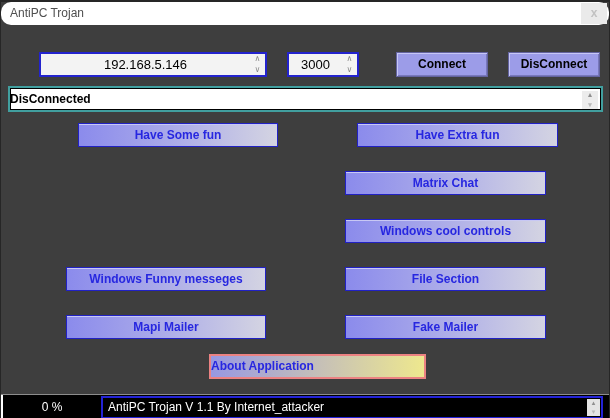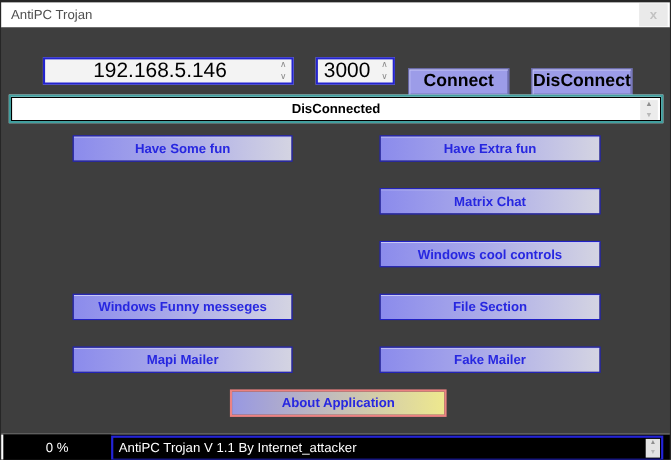--- a/index.html
+++ b/index.html
@@ -2,81 +2,81 @@
 <html><head>
 <meta charset="utf-8">
 <style>
   html,body{margin:0;padding:0;background:#7a7a7a;font-family:"Liberation Sans",sans-serif;}
   .window{
     position:relative;width:610px;height:418px;background:#3e3e3e;
     border-top:2px solid #262626;border-left:1px solid #262626;border-right:1px solid #262626;
     box-sizing:border-box;overflow:hidden;
   }
   
-  .titlebar{position:absolute;left:0;top:0;width:100%;height:23px;background:#ffffff;}
+  .titlebar{position:absolute;left:0;top:0;width:100%;height:23px;background:#ffffff;border-radius:10px;}
   .title-text{position:absolute;left:9px;top:4px;font-size:12px;color:#4f4f4f;}
   .close-btn{
     position:absolute;right:2px;top:1px;width:26px;height:21px;background:#eaeaea;
     color:#c2c2c2;font-weight:bold;font-size:12px;text-align:center;line-height:21px;cursor:default;
   }
   
   .client{position:absolute;left:0;top:23px;width:100%;height:395px;background:#3e3e3e;}
 
   
   .num-field{
     position:absolute;height:25px;background:#f3f3f3;border:2px solid #2323cd;
     box-sizing:border-box;display:flex;align-items:stretch;
   }
   .num-field input{
     flex:1;min-width:0;border:0;outline:0;background:transparent;text-align:center;
-    font-family:"Liberation Sans",sans-serif;font-size:19px;color:#000;padding:0;
+    font-family:"Liberation Sans",sans-serif;font-size:13px;color:#000;padding:0;
   }
   .spinner{width:15px;display:flex;flex-direction:column;}
   .spin{flex:1;font-size:8px;line-height:10px;color:#8a8a8a;text-align:center;cursor:default;}
   .ip-field{left:38px;top:27px;width:228px;}
   .port-field{left:286px;top:27px;width:72px;}
 
   
   .sys-btn{
-    position:absolute;top:37px;width:90px;height:23px;background:#9c9ce8;
+    position:absolute;top:27px;width:90px;height:23px;background:#9c9ce8;
     border:1px solid #63639f;box-shadow:inset 1px 1px 0 #c6c6f6, inset -1px -1px 0 #7878bb;
-    font-size:16px;font-weight:bold;color:#000;text-align:center;line-height:22px;cursor:default;
+    font-size:12px;font-weight:bold;color:#000;text-align:center;line-height:22px;cursor:default;margin-left:25px;
   }
   .connect{left:370px;} .disconnect{left:482px;}
 
   
   .status-box{
     position:absolute;left:7px;top:61px;width:595px;height:26px;background:#ffffff;
     border:2px solid #419f9f;box-shadow:inset 0 0 0 1px #000;box-sizing:border-box;
-    display:flex;align-items:center;justify-content:center;
+    display:flex;align-items:center;justify-content:flex-start;
     font-size:12px;font-weight:bold;color:#000;
   }
   .mini-scroll{
     position:absolute;right:3px;top:3px;width:16px;height:18px;background:#ececec;
     display:flex;flex-direction:column;justify-content:space-between;align-items:center;cursor:default;
   }
   .mini-scroll .up{font-size:7px;color:#8f8f8f;line-height:8px;}
   .mini-scroll .dn{font-size:7px;color:#b9b9b9;line-height:8px;}
 
   
   .feat-btn{
     position:absolute;height:24px;border:1px solid #2121c4;
     background:linear-gradient(90deg,#8b8bec 0%,#a9a9e9 45%,#d4d4e2 100%);
     box-shadow:inset 0 1px 0 #c8c8f4;
     font-size:12px;font-weight:bold;color:#2727e0;text-align:center;line-height:23px;cursor:default;
     box-sizing:border-box;
   }
   .col-l{left:65px;width:200px;} .col-r{left:344px;width:201px;}
-  .row1{top:98px;} .row2{top:146px;} .row3{top:194px;} .row4{top:242px;text-align:center;} .row5{top:290px;}
+  .row1{top:98px;margin-left:12px;} .row2{top:146px;} .row3{top:194px;} .row4{top:242px;text-align:center;} .row5{top:290px;}
 
   
   .about-btn{
-    position:absolute;left:208px;top:329px;width:197px;height:25px;
+    position:absolute;left:208px;top:329px;width:217px;height:25px;
     border:2px solid #ec8282;background:linear-gradient(90deg,#9898e2 0%,#c9c3b4 55%,#eee88e 100%);
-    font-size:12px;font-weight:bold;color:#2727e0;text-align:center;line-height:21px;cursor:default;
+    font-size:12px;font-weight:bold;color:#2727e0;text-align:left;line-height:21px;cursor:default;
     box-sizing:border-box;
   }
 
   
   .bottombar{
     position:absolute;left:0;bottom:0;width:100%;height:26px;background:#000;
     border-top:1px solid #8d8d8d;box-sizing:border-box;
   }
   .progress{
     position:absolute;left:0;top:0;width:98px;height:25px;background:#000;

